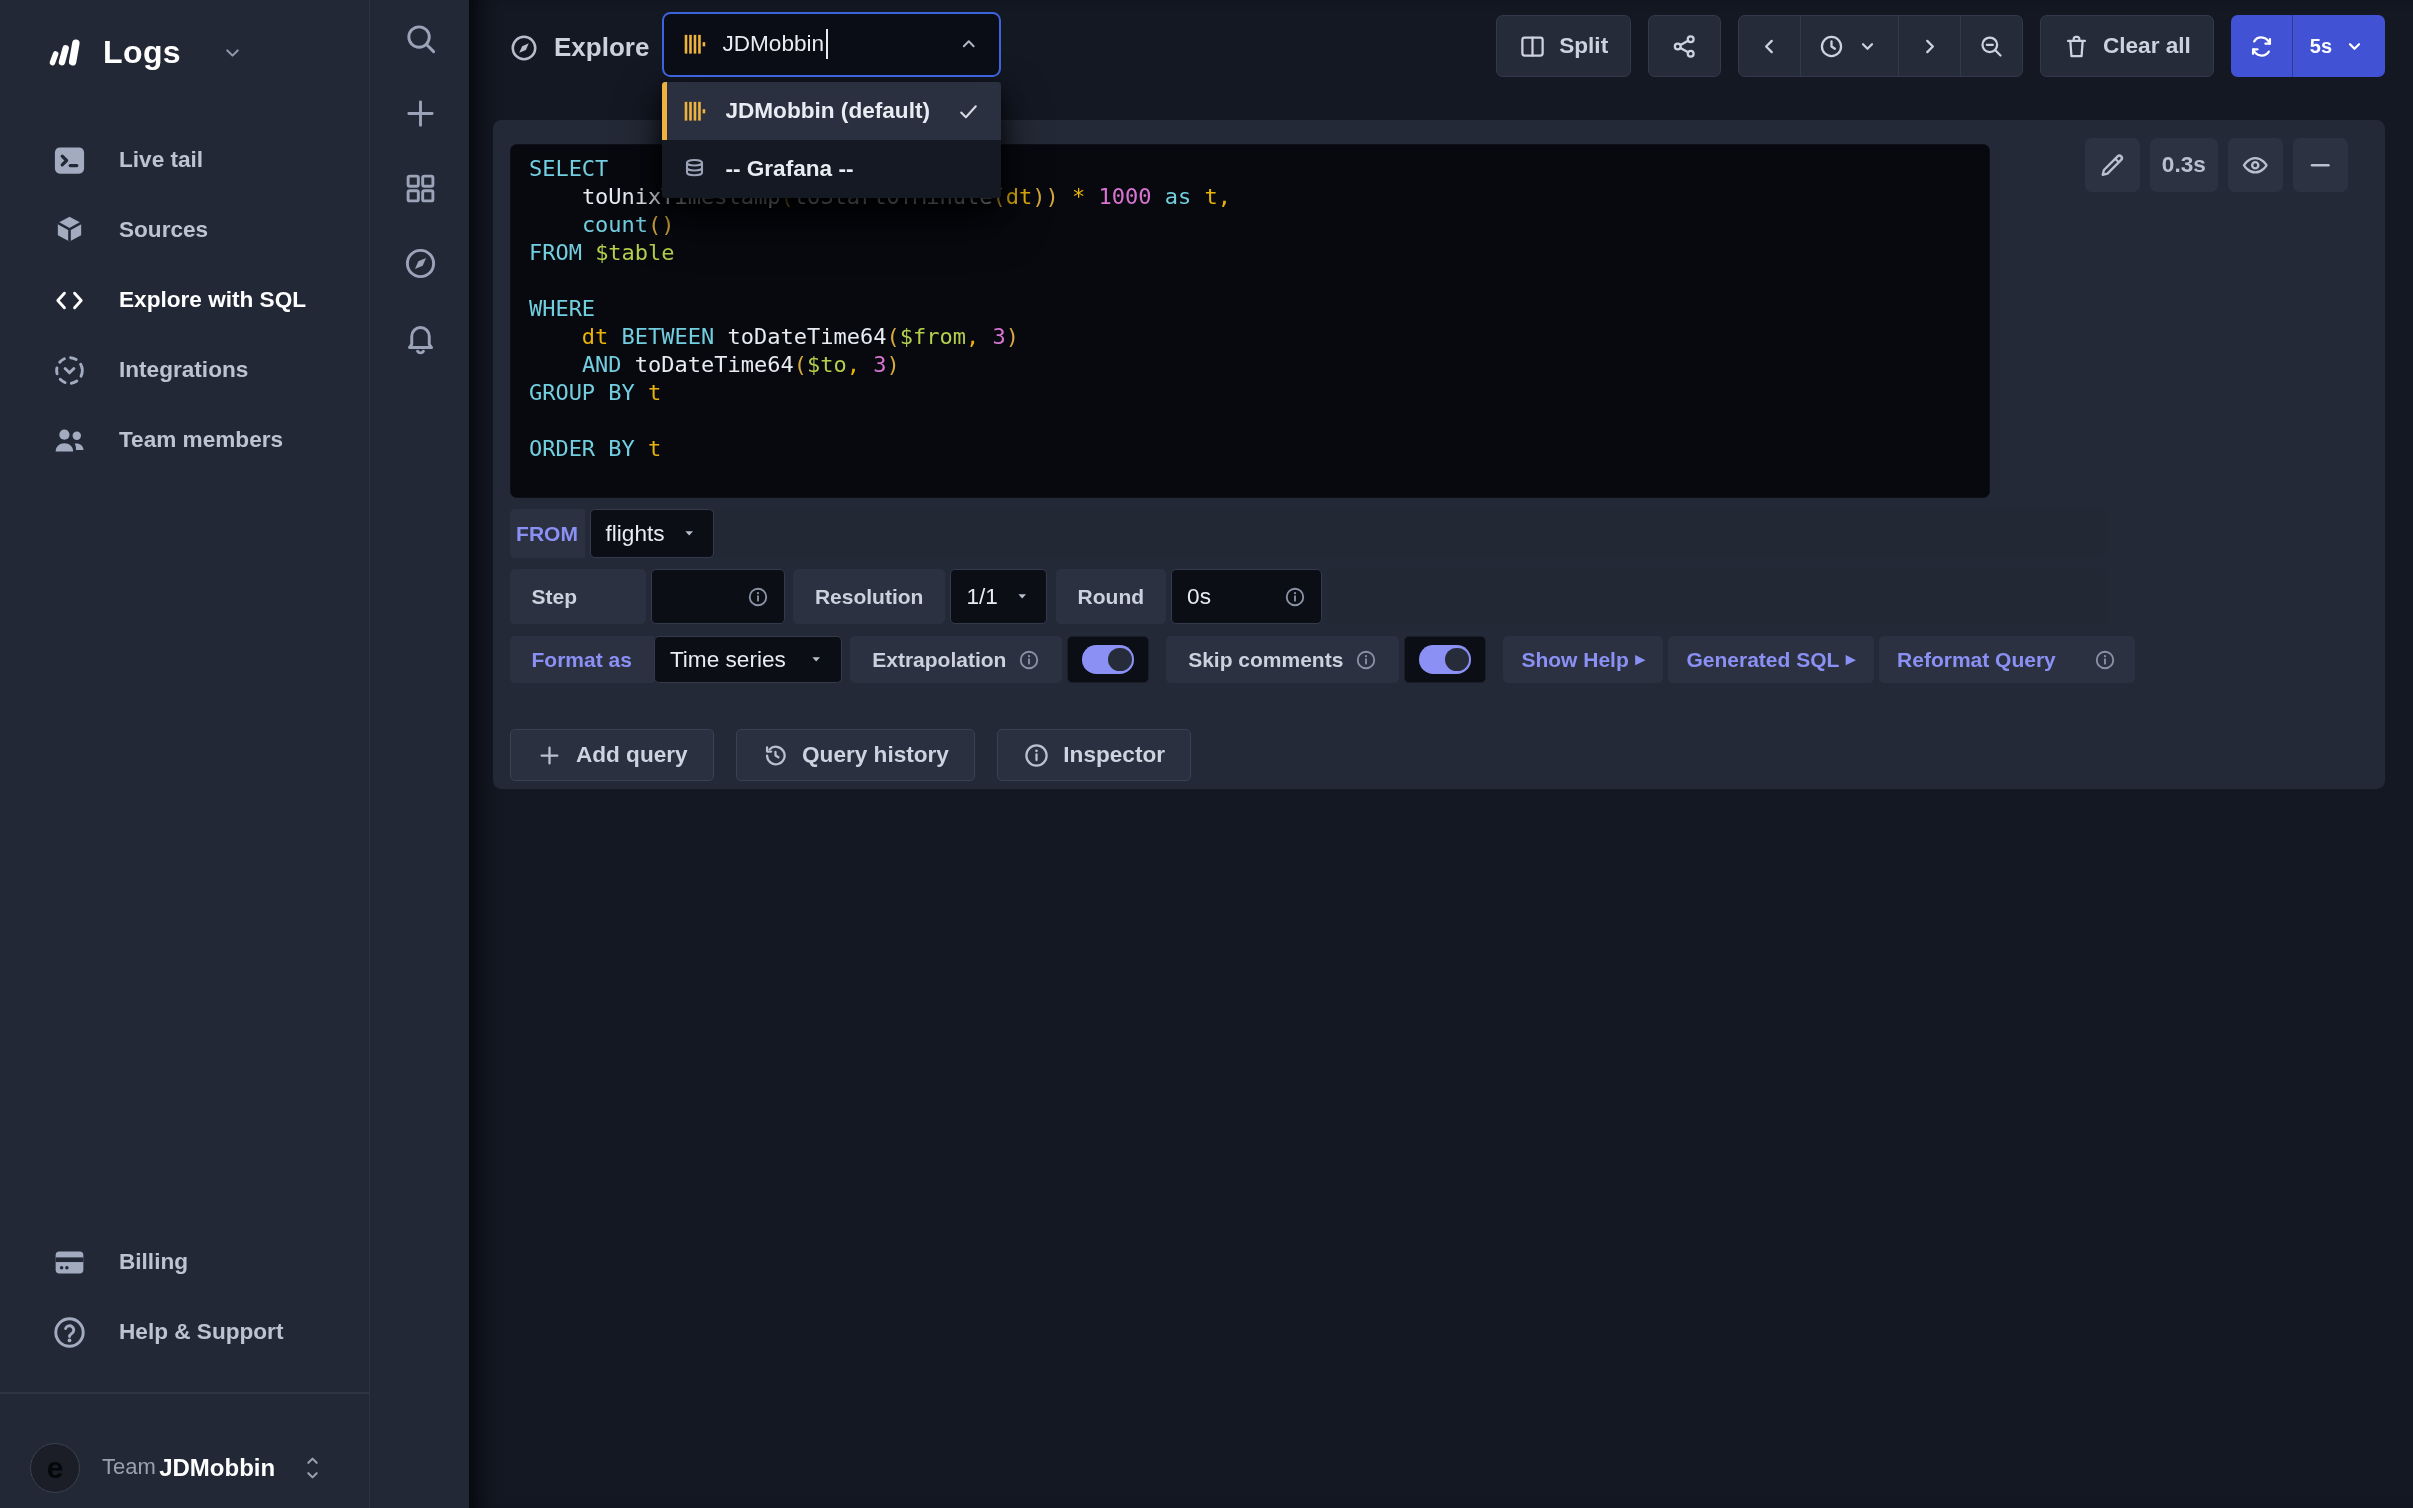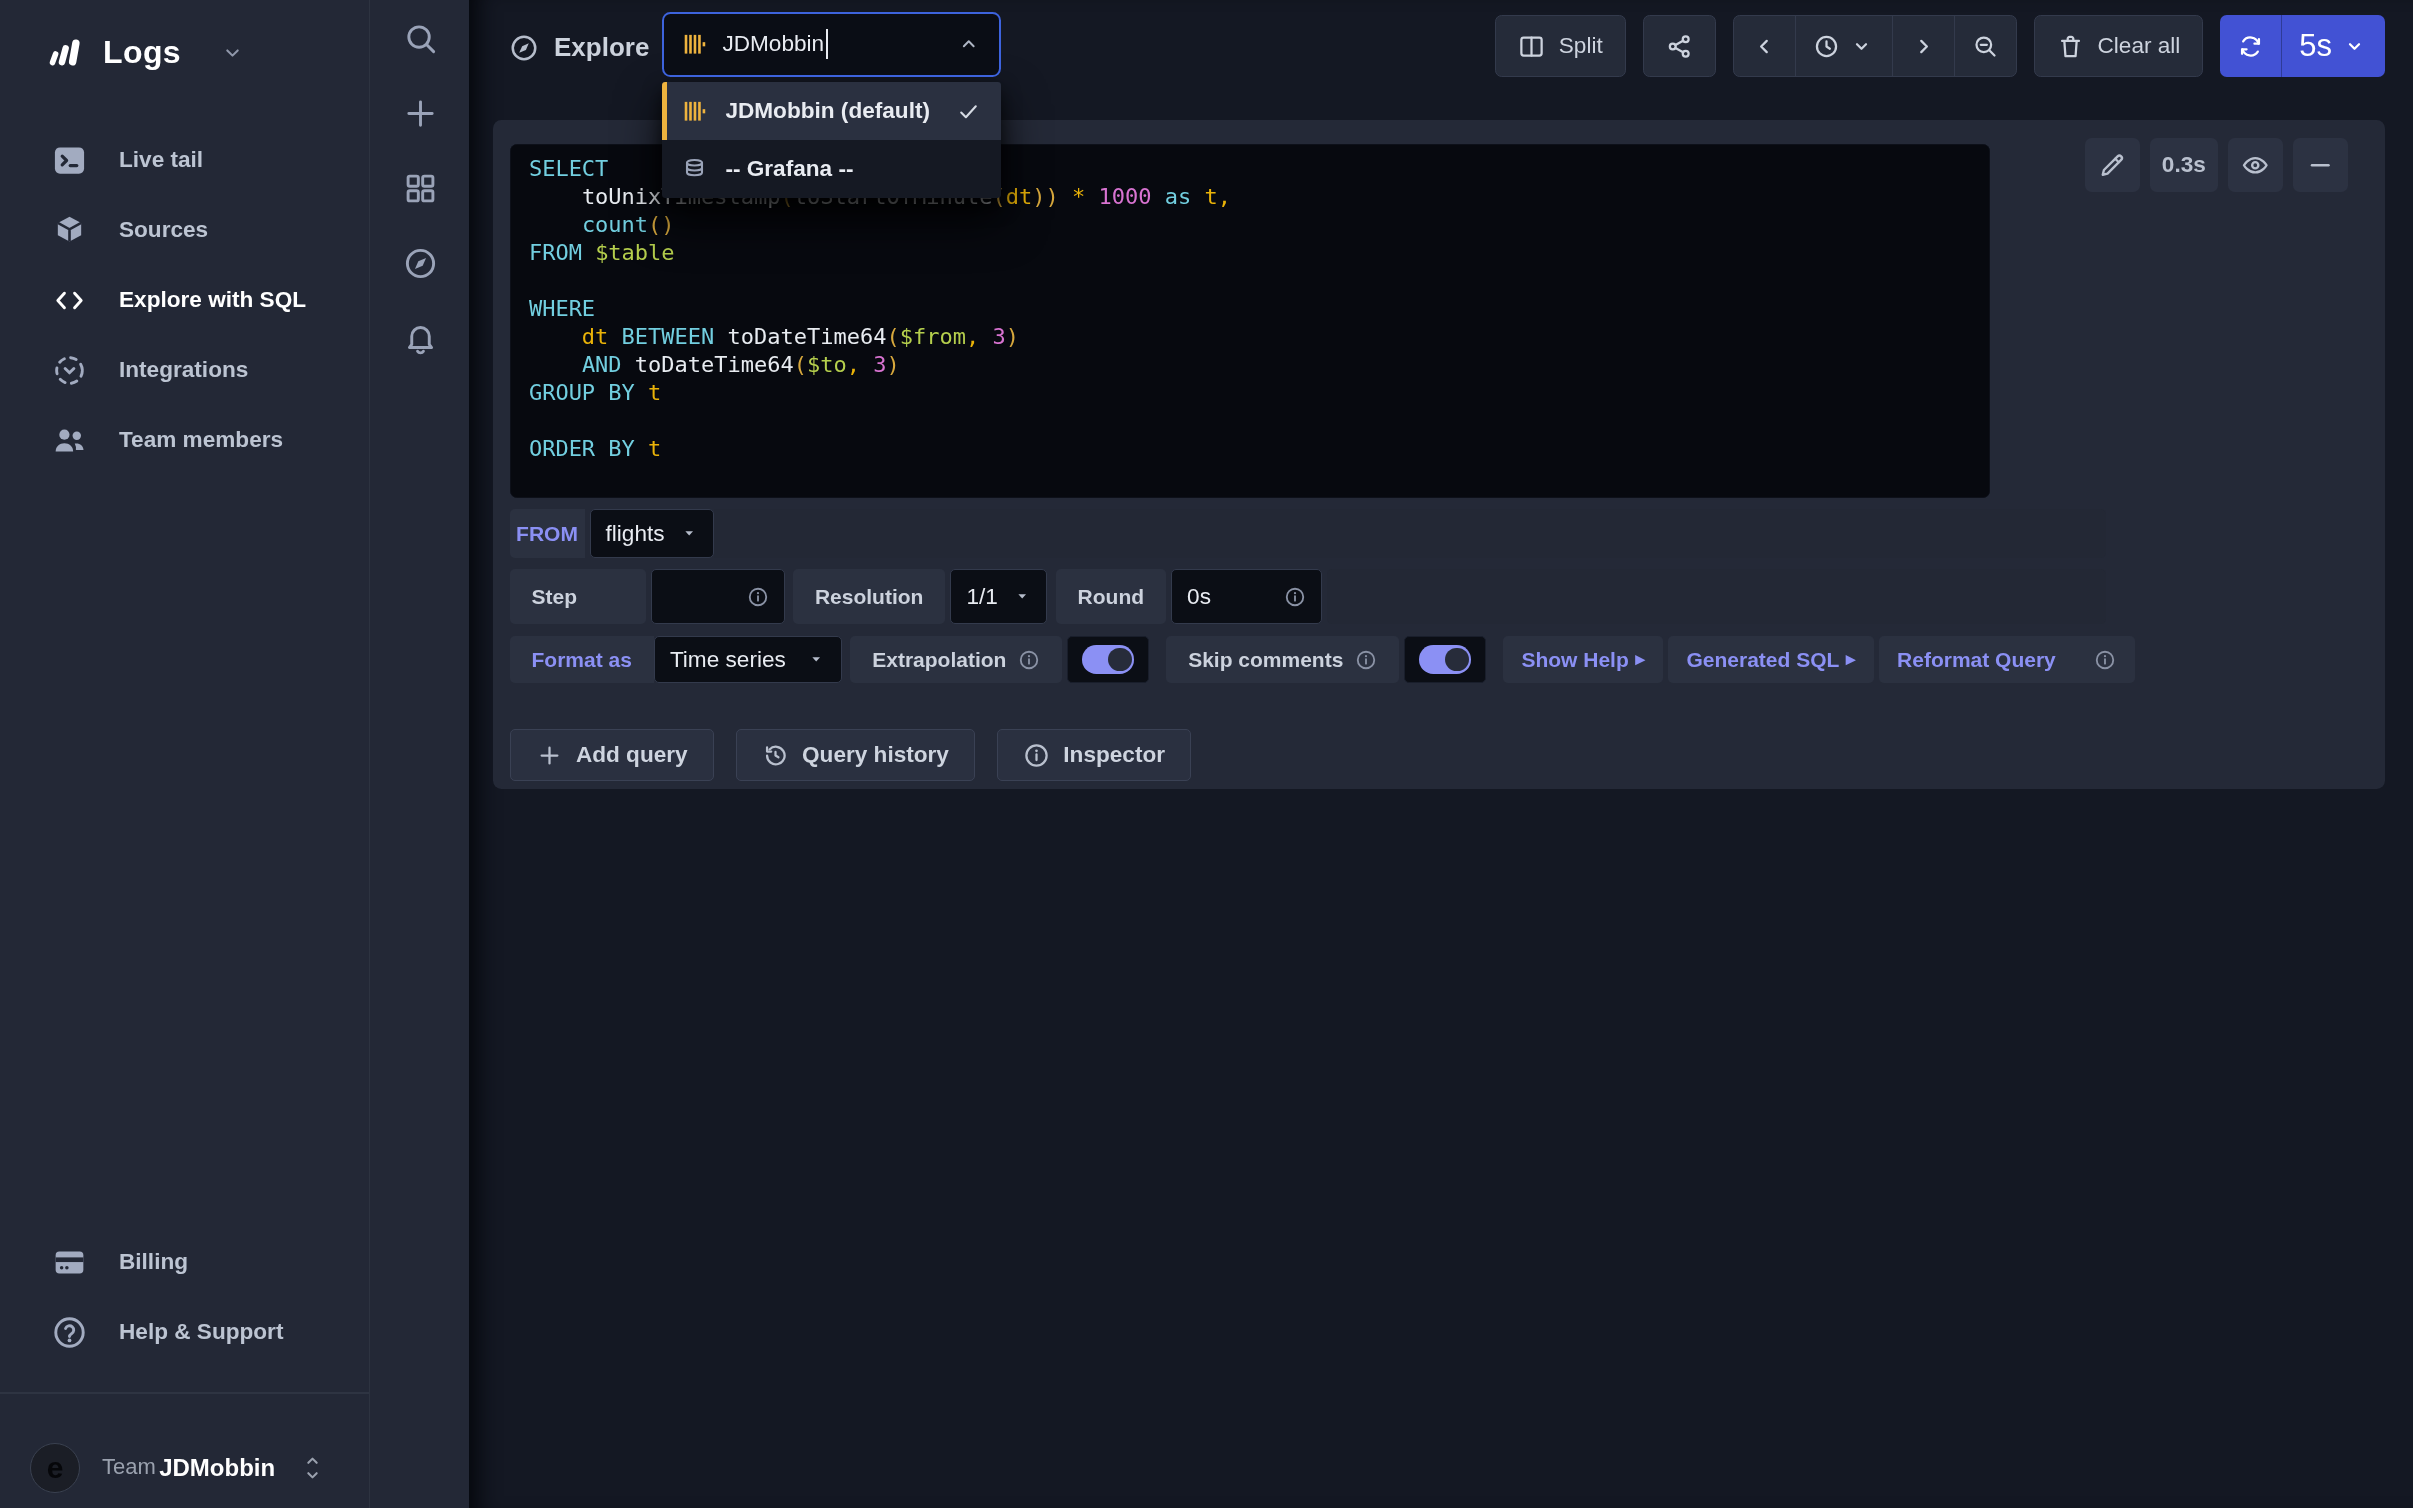--- a/index.html
+++ b/index.html
@@ -67,31 +67,31 @@
   .menu-item{height:58px;display:flex;align-items:center;padding:0 20px;gap:18.4px;
     font-size:22.6px;font-weight:600;color:#e9ecf2;cursor:pointer}
   .menu-item.sel{background:#2a3040;border-left:5px solid var(--yellow);padding-left:15px}
   .menu-item.plain{background:#151923}
   .menu-item .check{margin-left:auto;color:#d5dae3}
   .db-ic{color:#9aa3b8}
 
   
   .topbar-right{position:absolute;right:28.5px;top:15px;display:flex;gap:17px;height:62px}
   .tb-btn{background:#252b39;border:1.7px solid var(--border);border-radius:6.7px;color:#cdd3de;
-    font-size:22.6px;font-weight:400;display:flex;align-items:center;gap:13.4px;padding:0 22px;cursor:pointer}
+    font-size:22.6px;font-weight:700;display:flex;align-items:center;gap:13.4px;padding:0 22px;cursor:pointer}
   .tb-btn svg{width:27px;height:27px}
   .tb-group{display:flex;background:#252b39;border:1.7px solid var(--border);border-radius:6.7px}
   .tb-seg{display:flex;align-items:center;justify-content:center;padding:0 17px;color:#cdd3de;
     cursor:pointer;gap:8.4px}
   .tb-seg+.tb-seg{border-left:1.7px solid var(--border)}
   .tb-seg svg{width:27px;height:27px}
   .refresh-btn{display:flex;background:var(--blue);border-radius:6.7px;overflow:hidden;color:#fff;cursor:pointer}
   .refresh-seg{display:flex;align-items:center;justify-content:center;padding:0 17px;gap:8.4px}
   .refresh-seg.left{border-right:1.7px solid rgba(10,16,40,.35)}
-  .refresh-seg .lbl{font-size:31px;font-weight:400}
+  .refresh-seg .lbl{font-size:20px;font-weight:700}
   .refresh-seg svg{width:27px;height:27px}
 
   
   .panel{position:absolute;left:23.5px;top:120px;width:1892px;height:669px;background:var(--panel);
     border-radius:8.4px}
   .editor{position:absolute;left:17px;top:23.5px;width:1480px;height:354px;background:#07090f;
     border:1.7px solid #0d1019;border-radius:6.7px;padding:10px 0 0 18.4px;cursor:text}
   .code{white-space:pre;font-family:"DejaVu Sans Mono",monospace;font-size:22px;line-height:28px;
     color:#dfe3ea}
   .tok-kw{color:#72cfe0}.tok-fn{color:#e8ecf1}.tok-par{color:#d7a83d}

